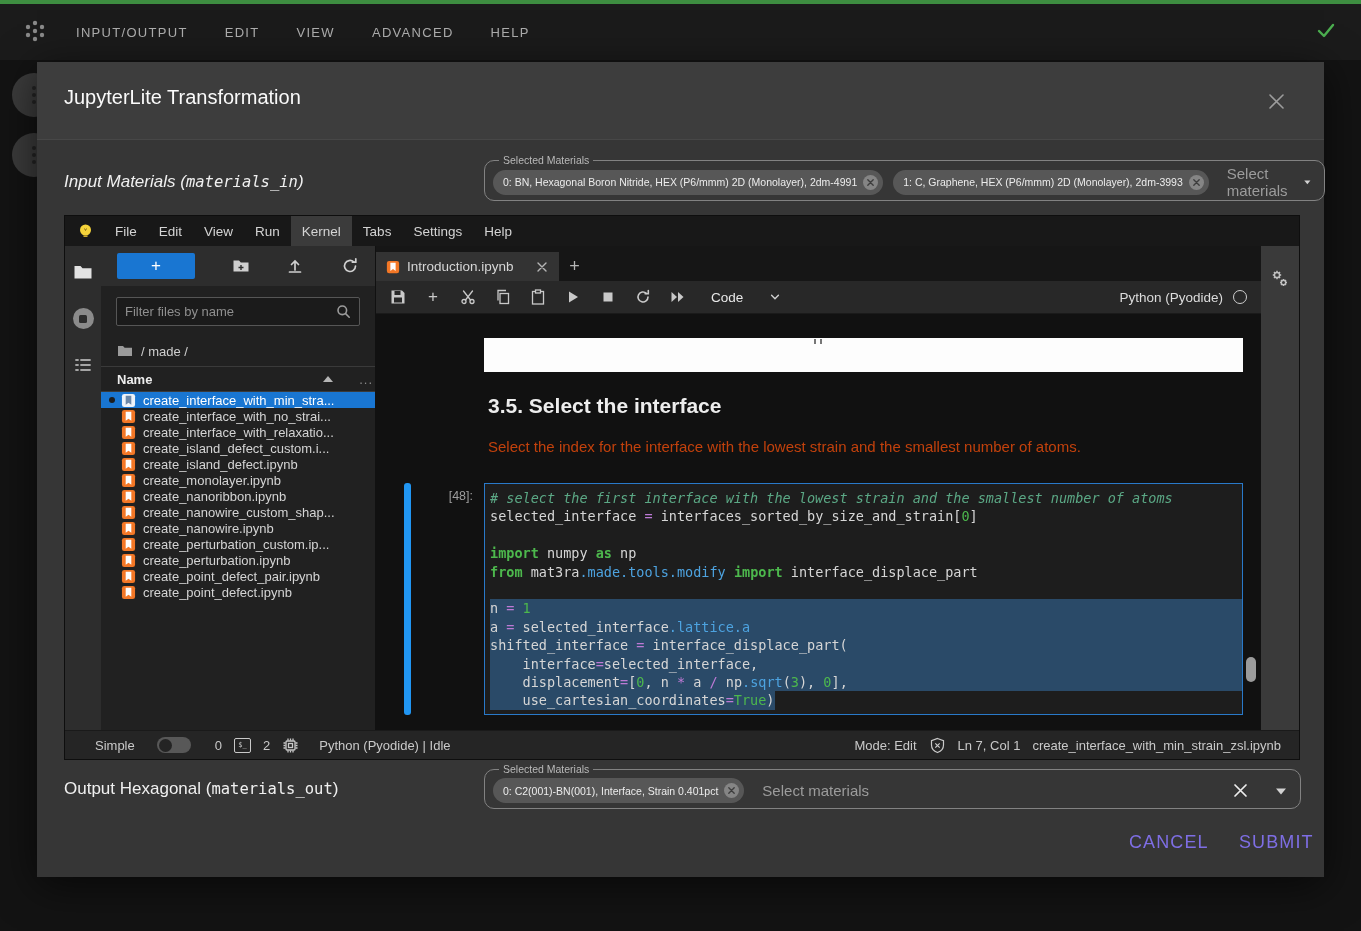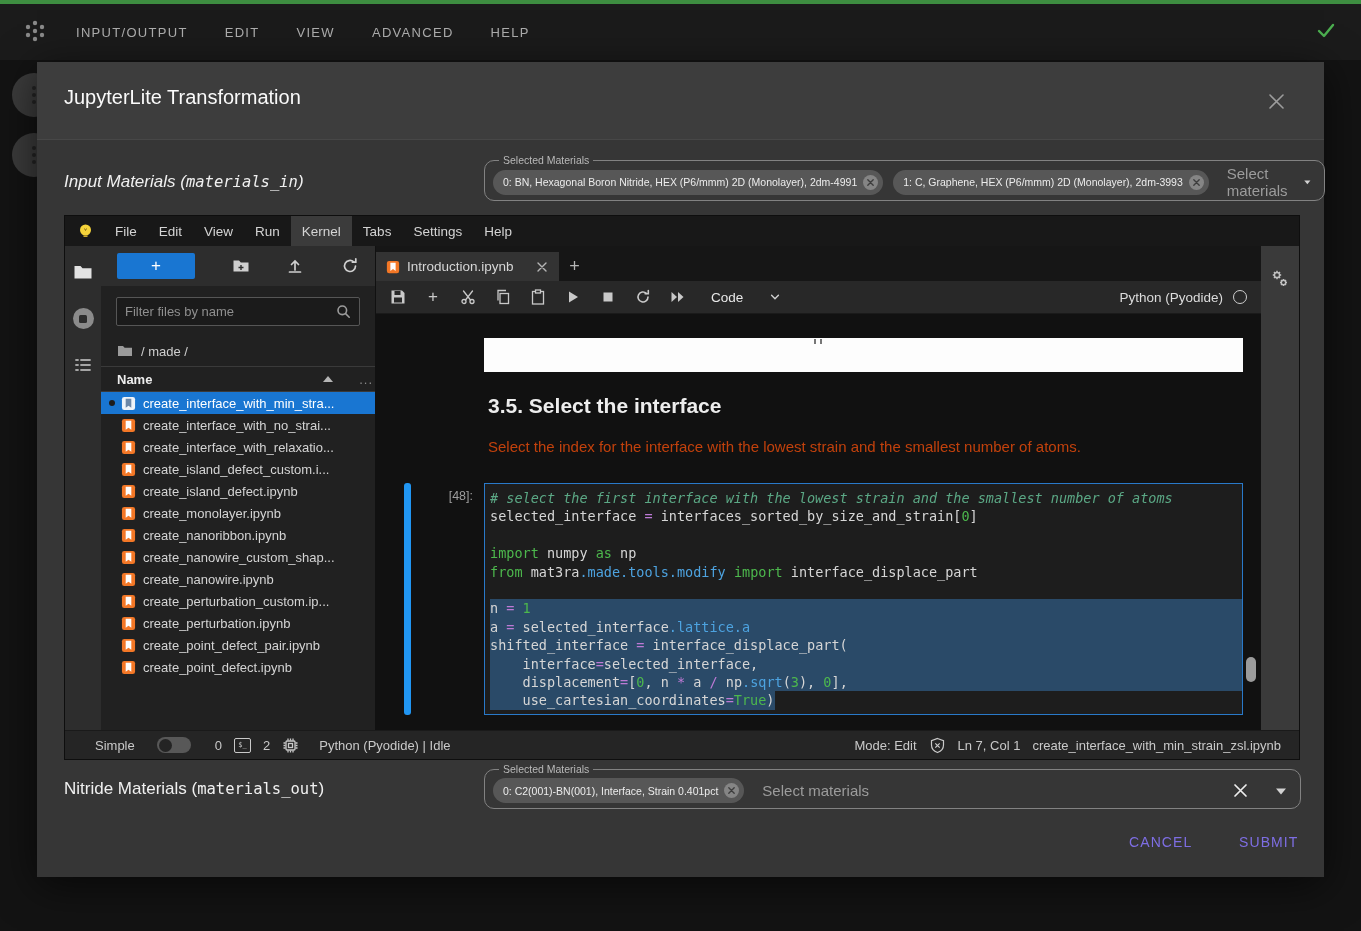--- a/index.html
+++ b/index.html
@@ -50,21 +50,21 @@
   .chip-x svg { width:9px; height:9px; }
   .select-ph { color:#9c9c9c; font-size:15px; margin-left:8px; }
   .chev { width:14px; height:14px; color:#d2d2d2; margin-left:auto; }
   .chev svg { width:100%; height:100%; }
   .clear-x { width:19px; height:19px; color:#ededed; margin-left:auto; margin-right:14px; }
   .clear-x svg { width:100%; height:100%; }
   .output-field .chev { margin-left:0; }
 
   
   .dlg-btn { position:absolute; top:766px; height:28px; display:flex; align-items:center;
-    color:#7e6ee4; font-size:14px; letter-spacing:1.1px; font-weight:500; cursor:pointer; }
+    color:#7e6ee4; font-size:18px; letter-spacing:1.1px; font-weight:500; cursor:pointer; }
   .btn-cancel { left:1092px; } .btn-submit { left:1202px; }
 
   
   .jupyter { position:absolute; left:27px; top:153px; width:1236px; height:545px;
     border:1px solid #0e0e0e; background:#111; display:flex; flex-direction:column; }
   .jmenubar { height:30px; background:#181818; display:flex; align-items:center; flex:none; }
   .jl-logo { width:17px; height:17px; margin:0 10px 0 12px; flex:none; }
   .jl-logo svg { width:100%; height:100%; }
   .jmenu-item { color:#d4d4d4; font-size:13.5px; padding:0 11px; height:30px; display:flex;
     align-items:center; cursor:pointer; }
@@ -99,21 +99,21 @@
   .fb-crumb { height:30px; display:flex; align-items:center; gap:8px; padding:0 16px;
     color:#cfcfcf; font-size:13px; flex:none; }
   .fb-crumb .crumb-folder { width:16px; height:16px; color:#9b9b9b; }
   .fb-crumb .crumb-folder svg { width:100%; height:100%; }
   .fb-head { height:26px; display:flex; align-items:center; padding:0 2px 0 16px; color:#ededed;
     font-size:13px; font-weight:700; border-top:1px solid #3a3a3a; border-bottom:1px solid #3a3a3a; flex:none; }
   .sort-caret { width:0; height:0; border-left:5px solid transparent; border-right:5px solid transparent;
     border-bottom:6px solid #b5b5b5; margin-left:auto; margin-right:26px; }
   .fb-head .more { color:#8a8a8a; letter-spacing:1px; font-weight:400; }
   .file-list { flex:1; overflow:hidden; }
-  .file-row { height:22px; display:flex; align-items:center; color:#d4d4d4; font-size:13px;
+  .file-row { height:16px; display:flex; align-items:center; color:#d4d4d4; font-size:13px;
     cursor:pointer; white-space:nowrap; }
   .file-row.selected { background:#1976d2; color:#fff; }
   .open-dot { width:6px; height:6px; border-radius:50%; background:#1d1d1d; margin:0 6px 0 8px; flex:none; }
   .nb-icon { width:15px; height:15px; margin-right:7px; flex:none; }
   .nb-icon svg { width:100%; height:100%; display:block; }
   .file-name { overflow:hidden; }
 
   .docarea { flex:1; display:flex; flex-direction:column; min-width:0; }
   .tabbar { height:35px; background:#161616; display:flex; align-items:flex-end; flex:none; }
   .tab { height:29px; display:flex; align-items:center; padding:0 10px; gap:7px; background:#333;
@@ -150,21 +150,21 @@
     font-family:Liberation Sans, sans-serif; font-size:12.5px; color:#9e9e9e; }
   .code-cell { position:absolute; left:108px; top:145px; width:759px; height:232px;
     background:#1d1d1d; border:1px solid #2979c9; padding:5px 0 5px 5px; cursor:text; }
   .code-lines { font-family:"DejaVu Sans Mono", monospace; font-size:13.5px; line-height:18.4px;
     white-space:pre; color:#d6d6d6; }
   .cl { min-height:18.4px; }
   .cl.sel { background:#2a4a68; }
   .cl.sel-end .sel-span { background:#2a4a68; display:inline-block; }
   .tk-pl { color:#d6d6d6; }
   .tk-cm { color:#5ba885; font-style:italic; }
-  .tk-kw { color:#4db84d; }
+  .tk-kw { color:#4db84d;font-weight:bold; }
   .tk-num { color:#4db84d; }
   .tk-bool { color:#4db84d; }
   .tk-op { color:#bd7ad6; }
   .tk-prop { color:#4da3e0; }
   .scroll-thumb { position:absolute; right:5px; top:319px; width:10px; height:25px;
     border-radius:5px; background:#9b9b9b; cursor:grab; }
 
   .gutterbar { width:38px; background:#3a3a3a; flex:none; display:flex; justify-content:center;
     padding-top:22px; }
   .gears { width:22px; height:22px; color:#c0c0c0; cursor:pointer; }
@@ -623,21 +623,21 @@
                 <path d="M6.3 6.3l4.4 4.4M10.7 6.3l-4.4 4.4"></path>
               </svg>
           </span>
           <span>Ln 7, Col 1</span>
           <span>create_interface_with_min_strain_zsl.ipynb</span>
         </span>
       </div>
     </div>
 
     <div class="io-label output-label">
-      <span>Nitride Materials (</span><code>materials_out</code><span>)</span>
+      <span>Output Hexagonal (</span><code>materials_out</code><span>)</span>
     </div>
     <fieldset class="materials-field output-field">
       <legend>Selected Materials</legend>
       <div class="chips">
           <span class="chip">
             <span class="chip-label">0: C2(001)-BN(001), Interface, Strain 0.401pct</span>
             <span class="chip-x">
               <svg viewBox="0 0 10 10" stroke="#3d3d3d" stroke-width="1.5" stroke-linecap="round">
                 <path d="M2 2l6 6M8 2L2 8"></path>
               </svg>

